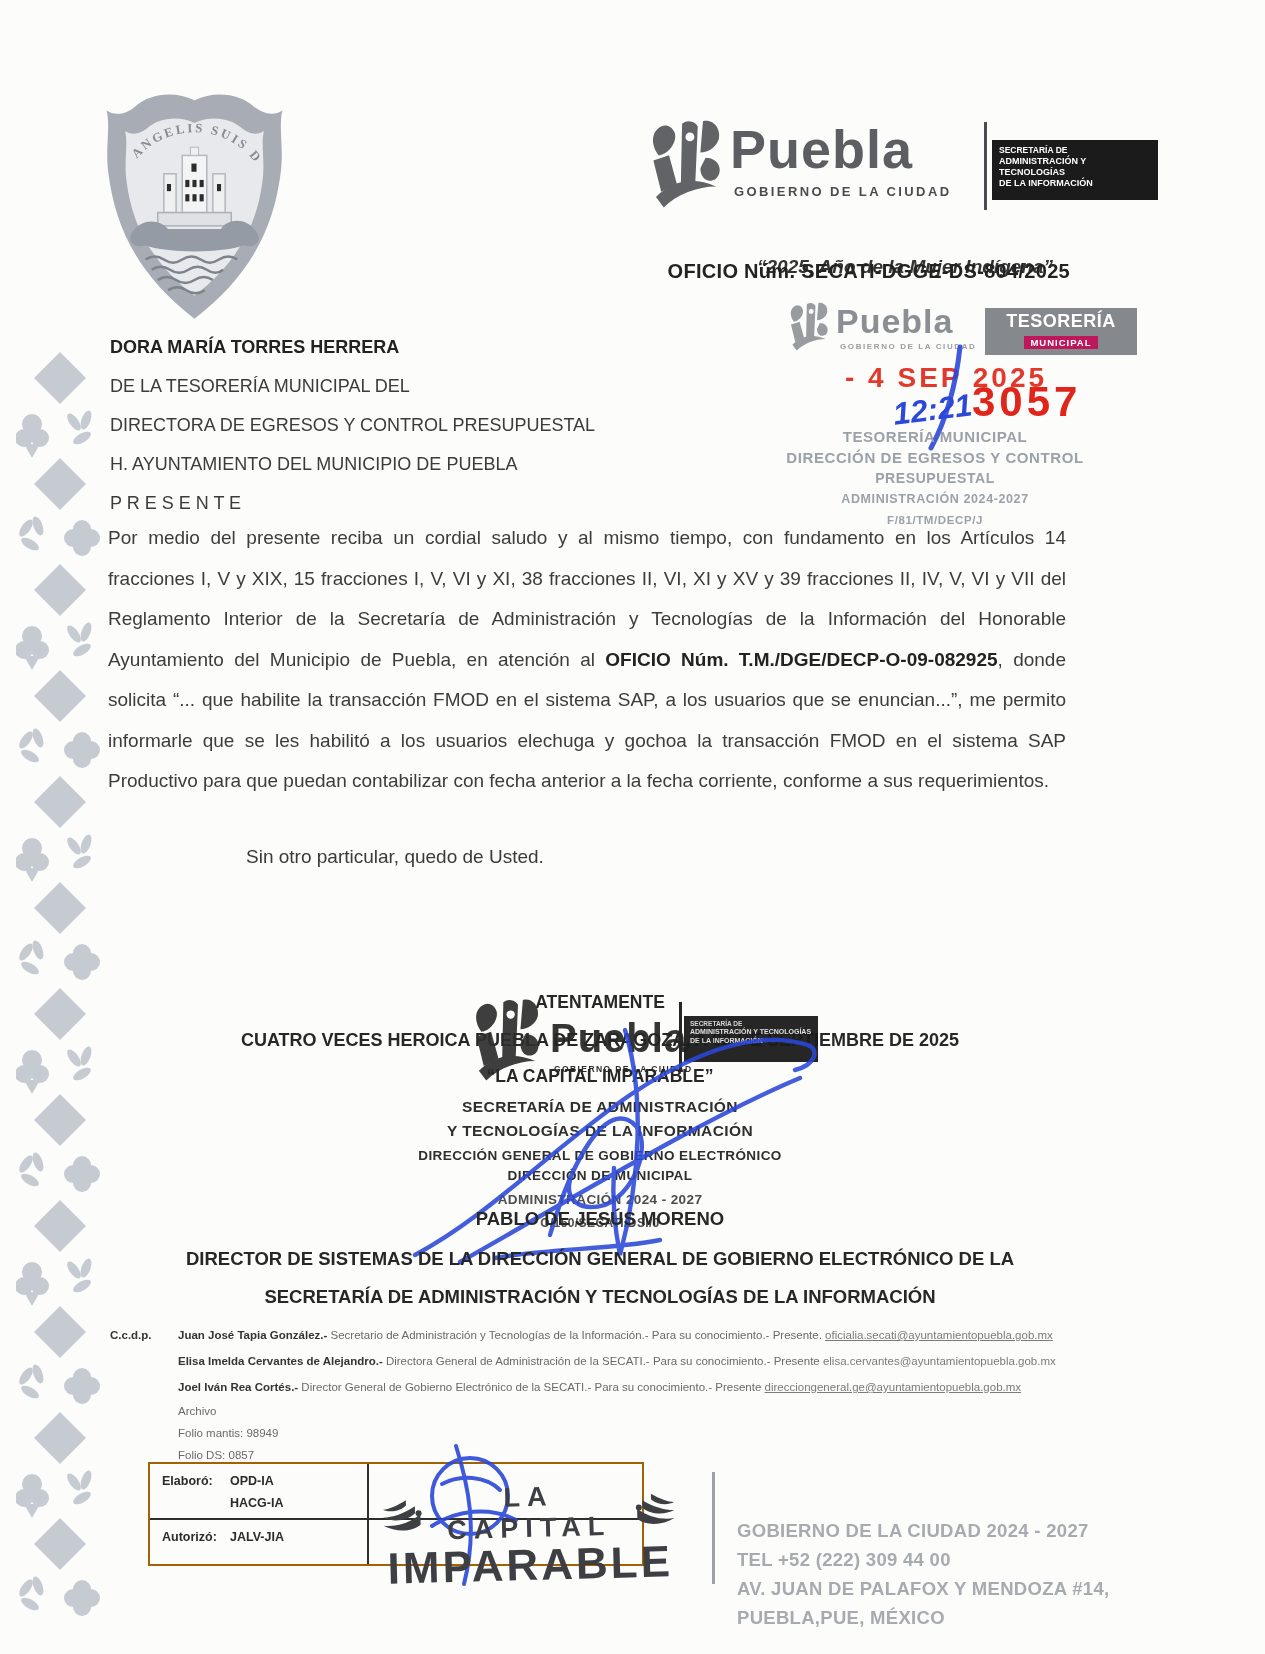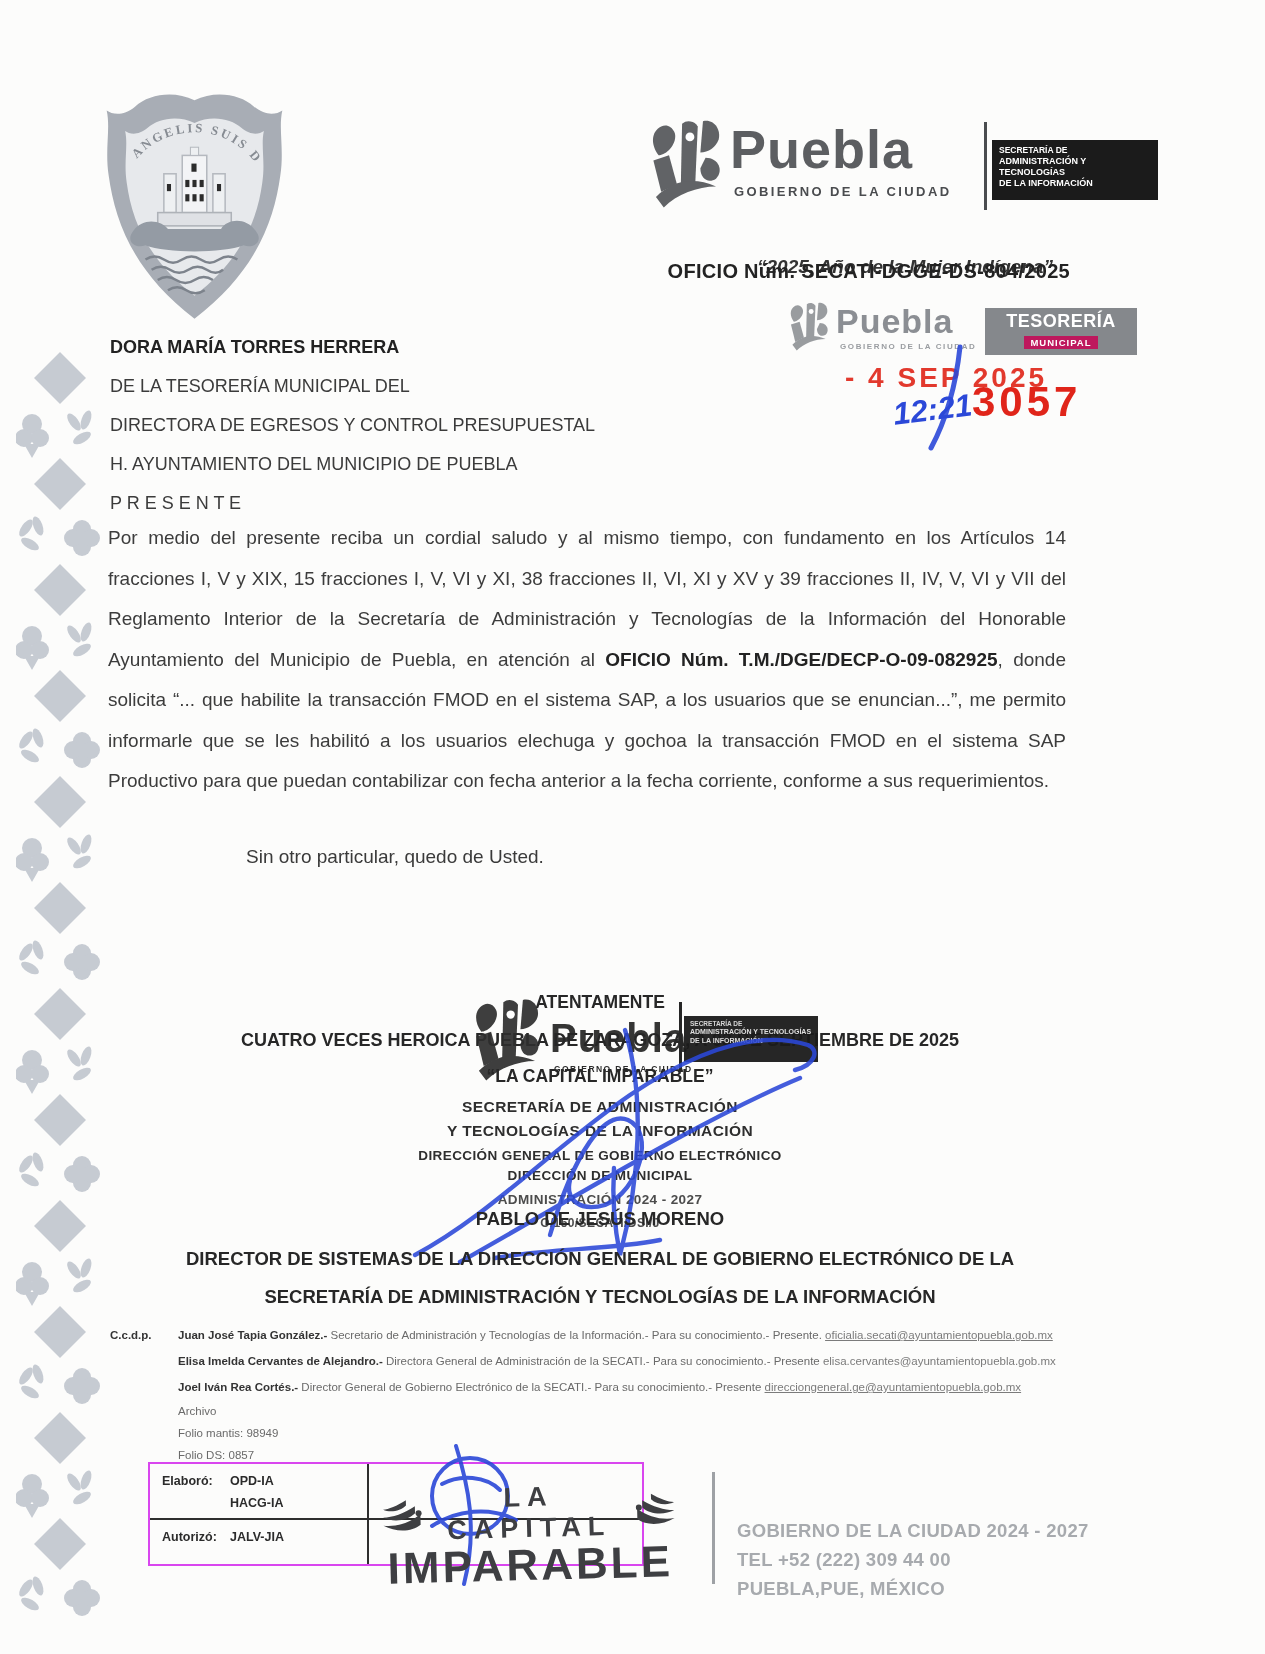--- a/index.html
+++ b/index.html
@@ -32,21 +32,21 @@
   
   .sig{font-weight:bold;color:#272727;}
   .stampline{font-weight:bold;color:#2e2e2e;letter-spacing:.4px;}
   .stampline2{font-weight:600;color:#4c4c4c;letter-spacing:.4px;}
   
   .cc{font-size:11.5px;color:#6a6a6a;line-height:14px;}
   .cc .nm{font-weight:bold;color:#343434;}
   .cc .em{color:#7b7b7b;text-decoration:underline;}
   .cc .em.plain{text-decoration:none;}
   
-  .tbl{border:2px solid #d946ef;background:transparent;}
+  .tbl{border:2px solid #a16207;background:transparent;}
   .tbl .cell{position:absolute;font-size:12.5px;font-weight:bold;color:#2b2b2b;}
   .vline{background:#2e2e2e;}
   .hline{background:#2e2e2e;}
   
   .cap-logo{color:#3e3f42;text-align:center;}
   .cap1{font-weight:800;letter-spacing:7px;font-size:27px;}
   .cap2{font-weight:900;letter-spacing:3px;font-size:44px;margin-top:-4px;}
   .foot-info{font-size:18.5px;line-height:29px;color:#a7aaae;font-weight:600;letter-spacing:.3px;margin-top:44px;}
   svg{display:block;}
 </style>
@@ -172,20 +172,27 @@
   <div class="abs tes-box" style="left:985px;top:308px;width:152px;height:44px;padding-top:3px">
     <div style="font-size:18px;font-weight:800;letter-spacing:.5px">TESORERÍA</div>
     <div class="tes-chip">MUNICIPAL</div>
   </div>
   <div class="abs red" style="left:845px;top:362px;font-size:28px;letter-spacing:3px">- 4 SEP 2025</div>
   <div class="abs blue" style="left:893px;top:392px;font-size:31px;font-style:italic;font-weight:600;transform:rotate(-7deg)">12:21</div>
   <svg class="abs" style="left:926px;top:344px" width="40" height="108" viewBox="0 0 40 108">
     <path d="M34 3 C30 40 20 76 5 104" stroke="#2b48d8" stroke-width="5" fill="none" stroke-linecap="round" opacity=".9"></path>
   </svg>
   <div class="abs" style="left:972px;top:378px;font-size:42px;font-weight:700;letter-spacing:4px;color:#e0251a">3057</div>
+  <div class="abs st-gray" style="left:768px;top:426px;width:334px">
+    <div style="font-size:15px">TESORERÍA MUNICIPAL</div>
+    <div style="font-size:15px">DIRECCIÓN DE EGRESOS Y CONTROL</div>
+    <div style="font-size:14px">PRESUPUESTAL</div>
+    <div style="font-size:12.5px">ADMINISTRACIÓN 2024-2027</div>
+    <div style="font-size:11.5px">F/81/TM/DECP/J</div>
+  </div>
 
   <p class="abs bodytext" style="left:108px;top:518px;width:958px;margin:0"><span>Por medio del presente reciba un cordial saludo y al mismo tiempo, con fundamento en los Artículos 14 fracciones I, V y XIX, 15 fracciones I, V, VI y XI, 38 fracciones II, VI, XI y XV y 39 fracciones II, IV, V, VI y VII del Reglamento Interior de la Secretaría de Administración y Tecnologías de la Información del Honorable Ayuntamiento del Municipio de Puebla, en atención al </span><b>OFICIO Núm. T.M./DGE/DECP-O-09-082925</b><span>,  donde solicita “... que habilite la transacción FMOD en el sistema SAP, a los usuarios que se enuncian...”, me permito informarle que se les habilitó a los usuarios elechuga y gochoa la transacción FMOD en el sistema SAP Productivo para que puedan contabilizar con fecha anterior a la fecha corriente, conforme a sus requerimientos.</span></p>
   <div class="abs" style="left:246px;top:846px;font-size:19px">Sin otro particular, quedo de Usted.</div>
 
   <div class="abs center sig" style="left:130px;top:992px;width:940px;font-size:17.5px">ATENTAMENTE</div>
   <div class="abs center sig" style="left:130px;top:1030px;width:940px;font-size:18px">CUATRO VECES HEROICA PUEBLA DE ZARAGOZA, A 03 DE SEPTIEMBRE DE 2025</div>
 
   <svg class="abs" style="left:468px;top:995px;opacity:.92" width="78" height="88" viewBox="0 0 62 72">
     <g fill="#2e2e2e">
         <use href="#puebla-icon"></use>
@@ -262,16 +269,17 @@
           </g>
         </svg>
     </div>
     <div class="cap2">IMPARABLE</div>
   </div>
 
   <div class="abs" style="left:712px;top:1472px;width:3px;height:112px;background:#9ea1a5"></div>
   <div class="abs foot-info" style="left:737px;top:1472px;width:420px">
     <div>GOBIERNO DE LA CIUDAD 2024 - 2027</div>
     <div>TEL +52 (222) 309 44 00</div>
+    <div>AV. JUAN DE PALAFOX Y MENDOZA #14,</div>
     <div>PUEBLA,PUE, MÉXICO</div>
   </div>
 
 </div>
 
 </body></html>

